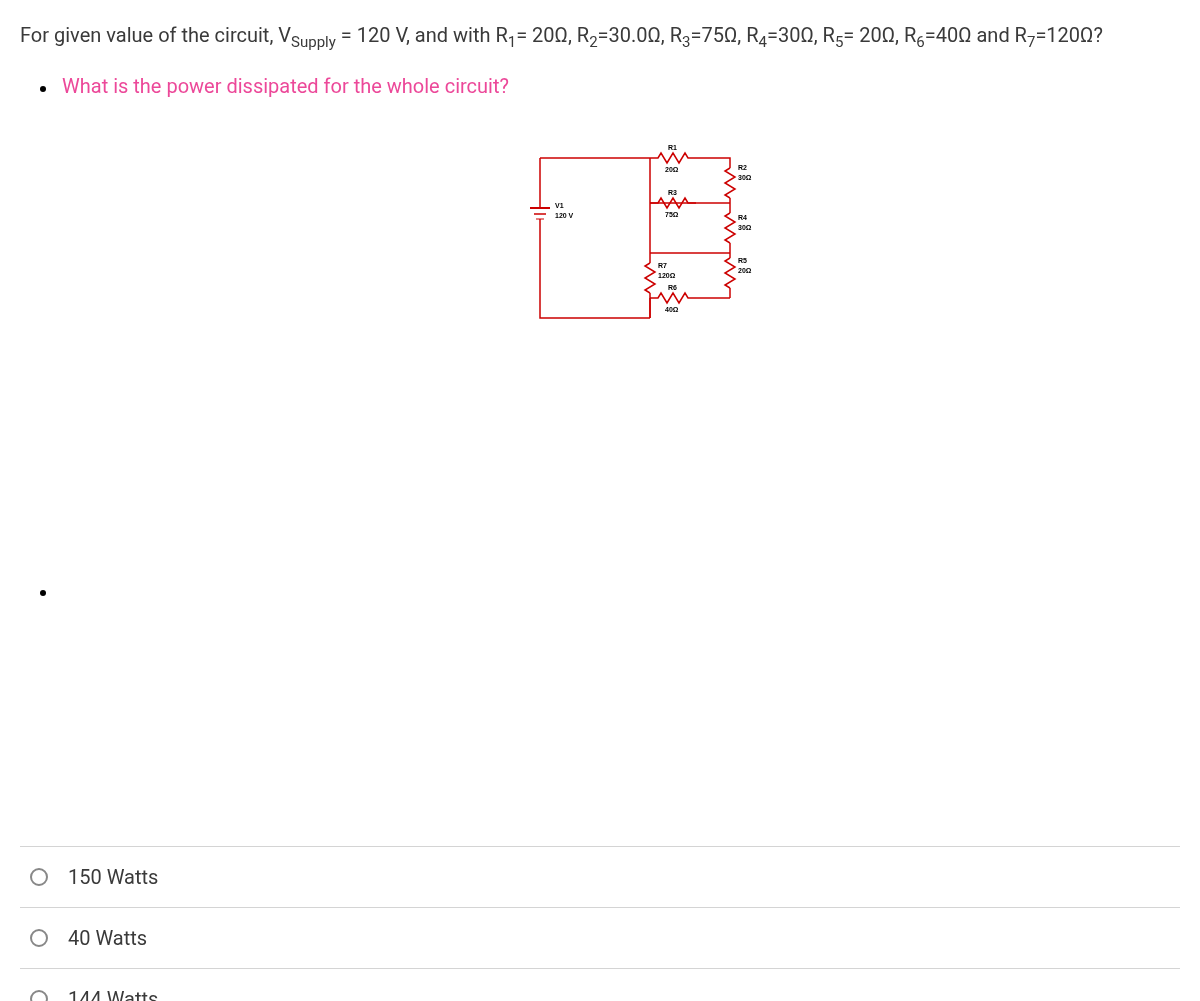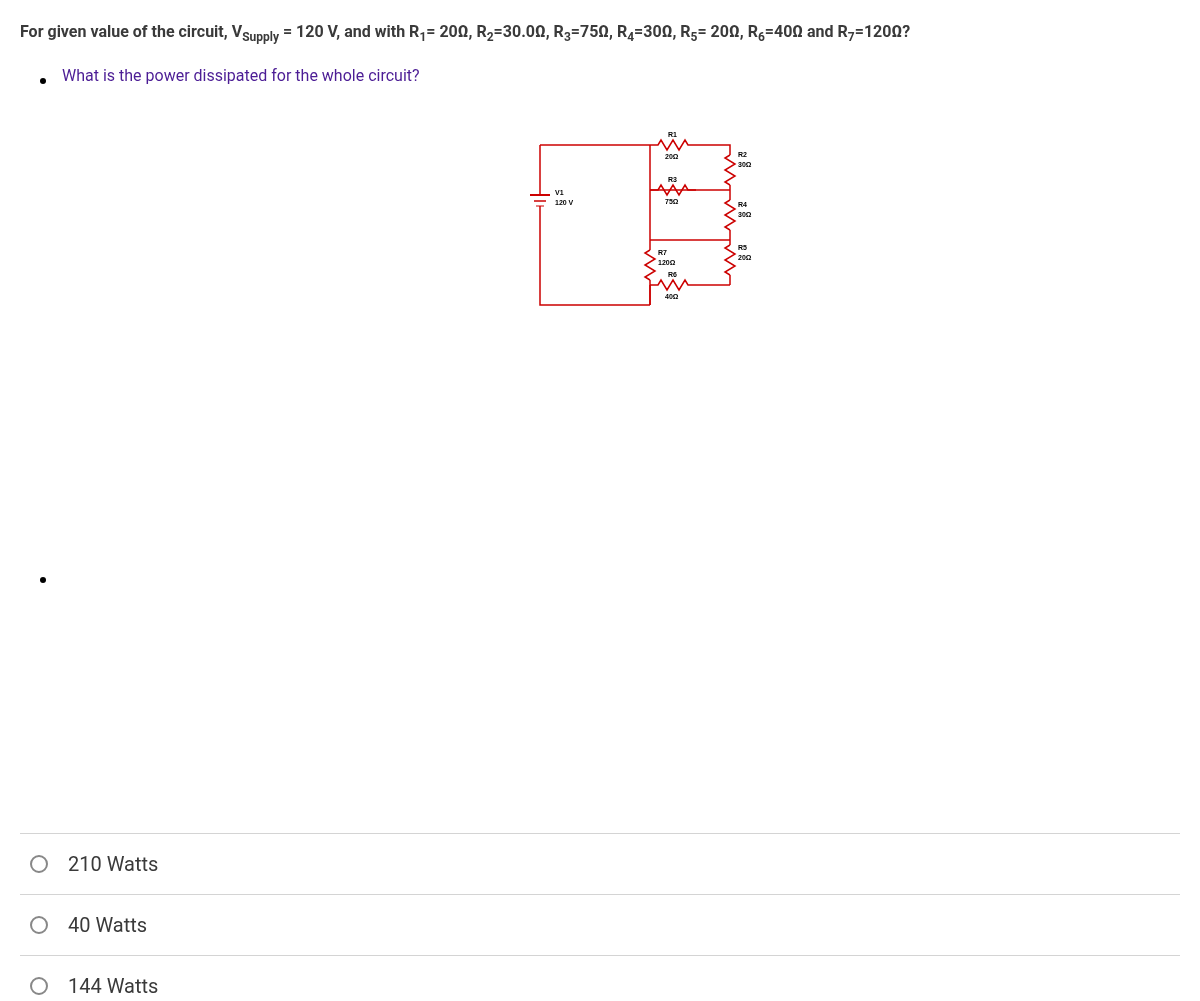--- a/index.html
+++ b/index.html
@@ -9,23 +9,23 @@
     }
     body {
       font-family: -apple-system, BlinkMacSystemFont, "Segoe UI", Roboto, Helvetica, Arial, sans-serif;
       width: 1200px;
       background: #fff;
       color: #333;
       padding: 0;
     }
     .question-text {
       padding: 20px 20px 10px 20px;
-      font-size: 16px;
+      font-size: 20px;
       line-height: 1.5;
-      font-weight: 700;
+      font-weight: 400;
       color: #3a3a3a;
     }
     .sub {
       font-size: 0.75em;
       vertical-align: sub;
     }
     .bullet-section {
       padding: 10px 20px 0 40px;
     }
     .bullet-item {
@@ -36,23 +36,23 @@
     .bullet-dot {
       width: 6px;
       height: 6px;
       background: #000;
       border-radius: 50%;
       margin-top: 12px;
       margin-right: 16px;
       flex-shrink: 0;
     }
     .bullet-text {
-      font-size: 16px;
+      font-size: 20px;
       font-weight: 400;
-      color: #4c1d95;
+      color: #ec4899;
     }
     .blank-bullet {
       margin-top: 220px;
       margin-bottom: 20px;
     }
     .circuit-area {
       position: relative;
       margin: 30px auto 0 auto;
       width: 320px;
       height: 220px;
@@ -192,21 +192,21 @@
 
 <div class="bullet-section blank-bullet">
   <div class="bullet-item">
     <div class="bullet-dot"></div>
   </div>
 </div>
 
 <div class="options-container">
   <div class="option-row">
     <div class="radio-button"></div>
-    <div class="option-label">210 Watts</div>
+    <div class="option-label">150 Watts</div>
   </div>
   <div class="option-row">
     <div class="radio-button"></div>
     <div class="option-label">40 Watts</div>
   </div>
   <div class="option-row">
     <div class="radio-button"></div>
     <div class="option-label">144 Watts</div>
   </div>
 

